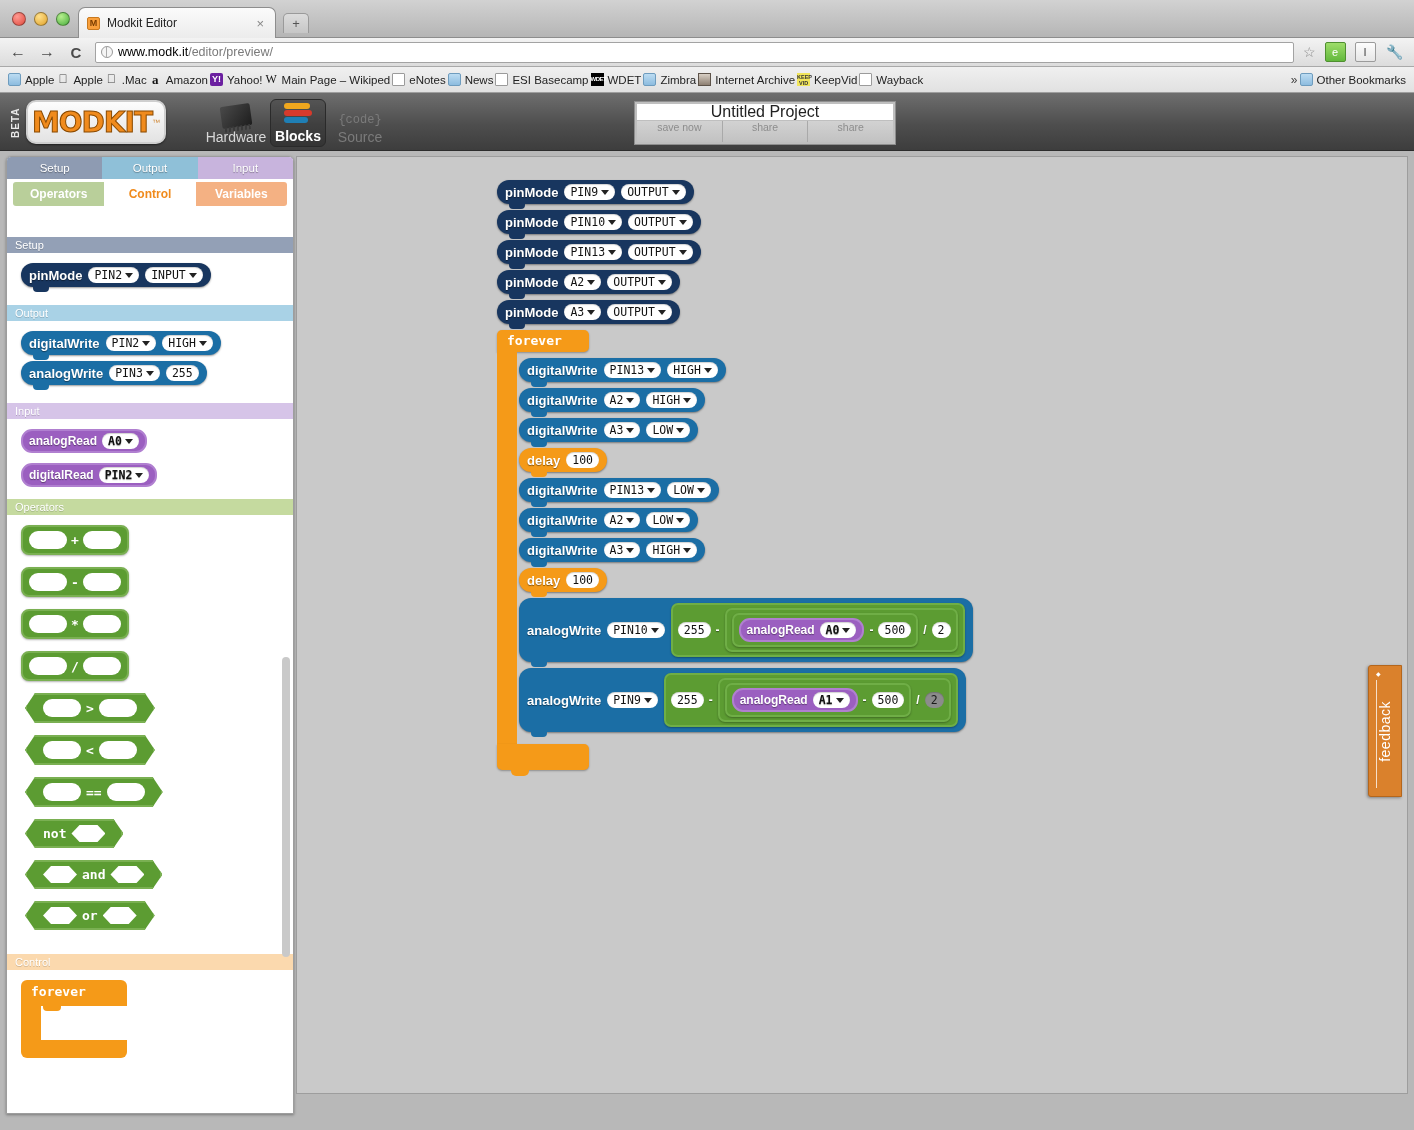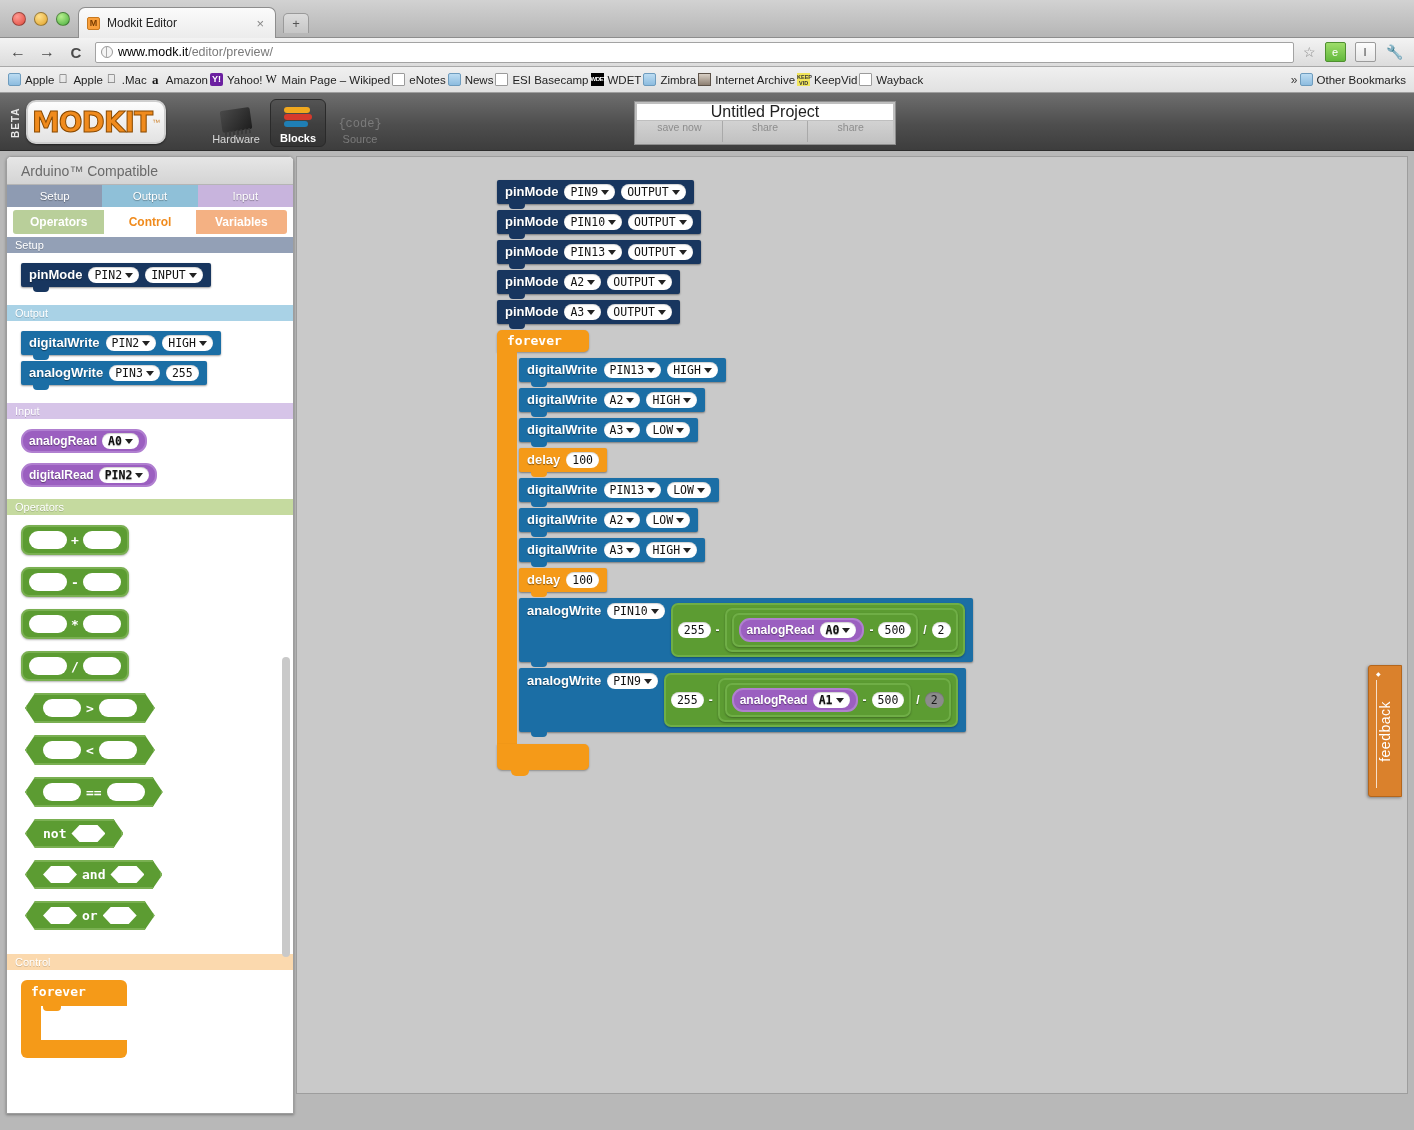--- a/index.html
+++ b/index.html
@@ -116,21 +116,21 @@
   }
   .logo sup { font-size:8px; color:#d08a3a; -webkit-text-stroke:0; vertical-align:sub;}
 
   .mode-btns { position:absolute; left:208px; top:6px; display:flex; gap:6px; }
   .mode {
     width:56px; height:48px; display:flex; flex-direction:column;
     align-items:center; justify-content:flex-end; padding-bottom:2px;
     border-radius:6px;
   }
   .mode.active { border:1px solid #2a2a2a; background:rgba(0,0,0,.18); }
-  .mode .mlabel { font-size:11px; color:#d8d8d8; margin-top:2px; }
+  .mode .mlabel { font-size:14px; color:#d8d8d8; margin-top:2px; }
   .mode.active .mlabel { color:#fff; font-weight:bold; }
   .mode.dim .mlabel { color:#7b7b7b; }
   .chip { width:30px; height:22px; background:linear-gradient(135deg,#4a4a4a,#1d1d1d);
           border-radius:2px; position:relative; transform:rotate(-8deg); }
   .chip::after{content:"";position:absolute;left:2px;right:2px;bottom:-4px;height:5px;
                background:repeating-linear-gradient(90deg,#3a3a3a 0 2px, transparent 2px 4px);}
   .blocksicon { width:32px; height:24px; position:relative; }
   .blocksicon i { position:absolute; left:2px; height:6px; width:26px; border-radius:3px; display:block;}
   .blocksicon i:nth-child(1){top:1px; background:#f0a81e;}
   .blocksicon i:nth-child(2){top:8px; background:#d63a2c; width:28px;}
@@ -200,23 +200,23 @@
   .ph-input{ background:#d6c4e8; }
   .ph-operators{ background:#c5da9f; }
   .ph-control{ background:#fbd9ae; }
   .pal-body { padding:10px 0 12px 14px; }
 
   .pal-scroll {
     position:absolute; right:3px; top:0; bottom:0; width:8px;
   }
   .pal-thumb { position:absolute; left:0; width:8px; background:#c9c9c9; border-radius:4px; }
   .stack-blk {
-    background:#1b6ea5; color:#fff; border-radius:2px; padding:4px 8px;
+    background:#1b6ea5; color:#fff; border-radius:12px; padding:4px 8px;
     box-shadow:0 1px 2px rgba(0,0,0,.4); margin-bottom:6px;
-    display:inline-flex; align-items:flex-start; gap:6px; font-size:13px;
+    display:inline-flex; align-items:center; gap:6px; font-size:13px;
     position:relative;
   }
   .stack-blk::after {
     content:""; position:absolute; left:12px; bottom:-5px; width:16px; height:6px;
     background:inherit; border-radius:0 0 4px 4px;
   }
   .navy { background:#18365f !important; }
   .orange-blk { background:#f59a18 !important; }
   .lbl { font-weight:bold; text-shadow:0 1px 1px rgba(0,0,0,.45); white-space:nowrap; }
   .field {
@@ -453,21 +453,20 @@
     <div class="project-actions">
       <div>save now</div>
       <div>share</div>
       <div>share</div>
     </div>
   </div>
 
   <div class="app-body">
 
     <div class="sidebar">
-      <div class="sb-title">Arduino™ Compatible</div>
       <div class="sb-tabs">
         <div class="t-setup">Setup</div>
         <div class="t-output">Output</div>
         <div class="t-input">Input</div>
       </div>
       <div class="sb-tabs2">
         <div class="t-ops">Operators</div>
         <div class="t-ctl">Control</div>
         <div class="t-var">Variables</div>
       </div>

